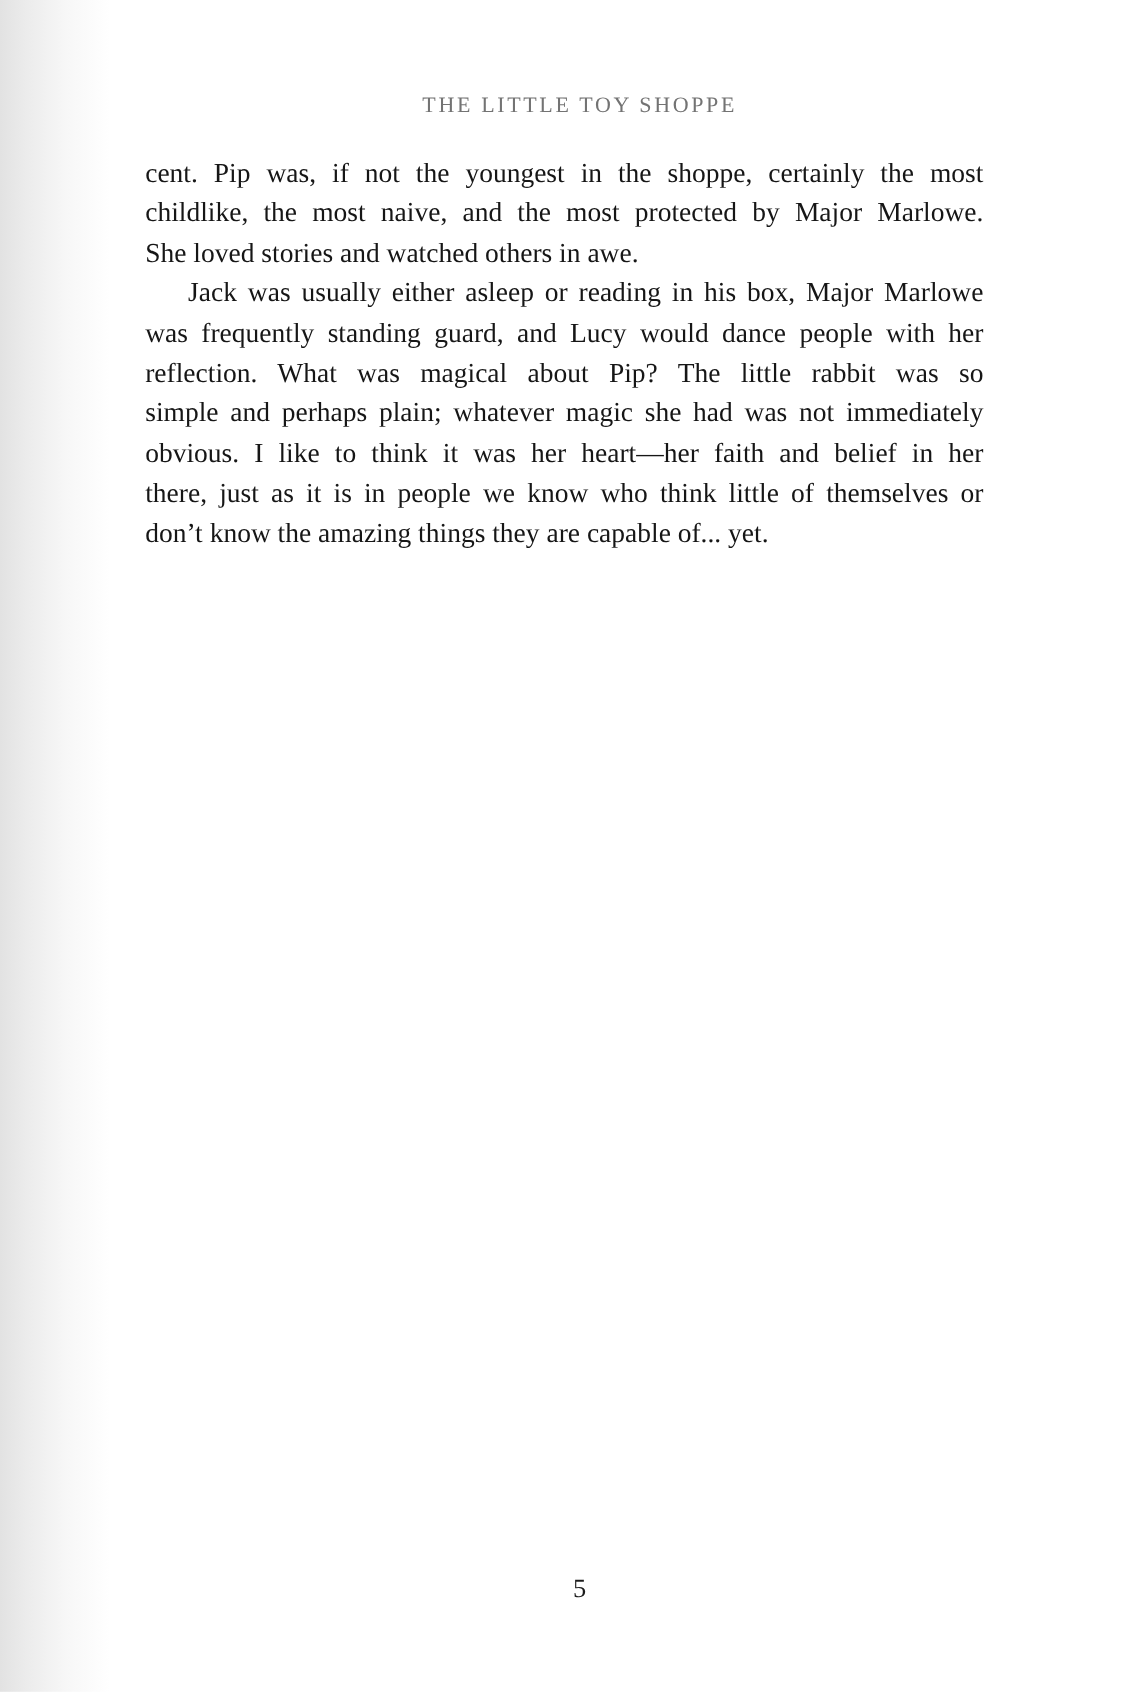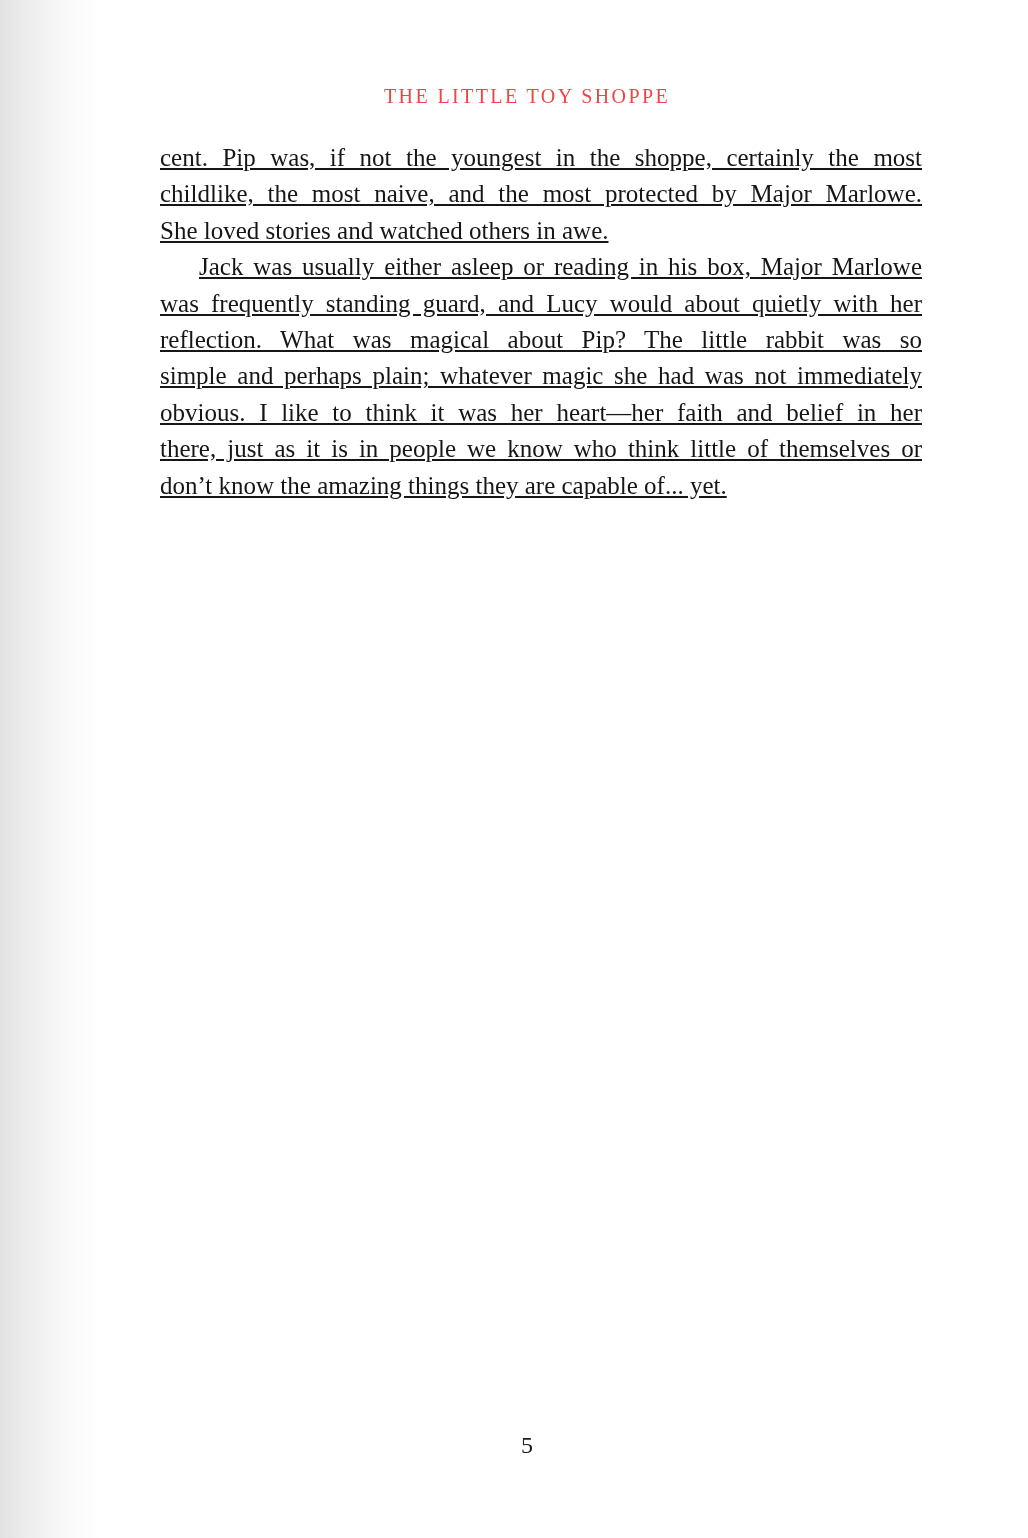--- a/index.html
+++ b/index.html
@@ -26,32 +26,31 @@
     pointer-events: none;
   }
   .running-header {
     position: absolute;
     left: 146px;
     top: 84px;
     width: 762px;
     text-align: center;
     font-size: 20px;
     letter-spacing: 2.4px;
-    color: #ef4444;
+    color: #737373;
     line-height: 24px;
   }
   .text-block {
     position: absolute;
-    left: 160px;
+    left: 132px;
     top: 140px;
     width: 762px;
     font-size: 25px;
     line-height: 36.4px;
     color: #161616;
-    text-decoration: underline;
   }
   .text-line {
     text-align: justify;
     text-align-last: justify;
   }
   .text-line.para-last {
     text-align-last: left;
   }
   .text-line.indent {
     text-indent: 39px;
@@ -71,21 +70,21 @@
 <body>
 
 <div class="page">
   <div class="gutter-shadow"></div>
   <div class="running-header">THE LITTLE TOY SHOPPE</div>
   <div class="text-block">
       <div class="text-line">cent. Pip was, if not the youngest in the shoppe, certainly the most</div>
       <div class="text-line">childlike, the most naive, and the most protected by Major Marlowe.</div>
       <div class="text-line para-last">She loved stories and watched others in awe.</div>
       <div class="text-line indent">Jack was usually either asleep or reading in his box, Major Marlowe</div>
-      <div class="text-line">was frequently standing guard, and Lucy would about quietly with her</div>
+      <div class="text-line">was frequently standing guard, and Lucy would dance people with her</div>
       <div class="text-line">reflection. What was magical about Pip? The little rabbit was so</div>
       <div class="text-line">simple and perhaps plain; whatever magic she had was not immediately</div>
       <div class="text-line">obvious. I like to think it was her heart—her faith and belief in her</div>
       <div class="text-line">there, just as it is in people we know who think little of themselves or</div>
       <div class="text-line para-last">don’t know the amazing things they are capable of... yet.</div>
     </div>
   <div class="page-number">5</div>
 </div>
 
 </body></html>

